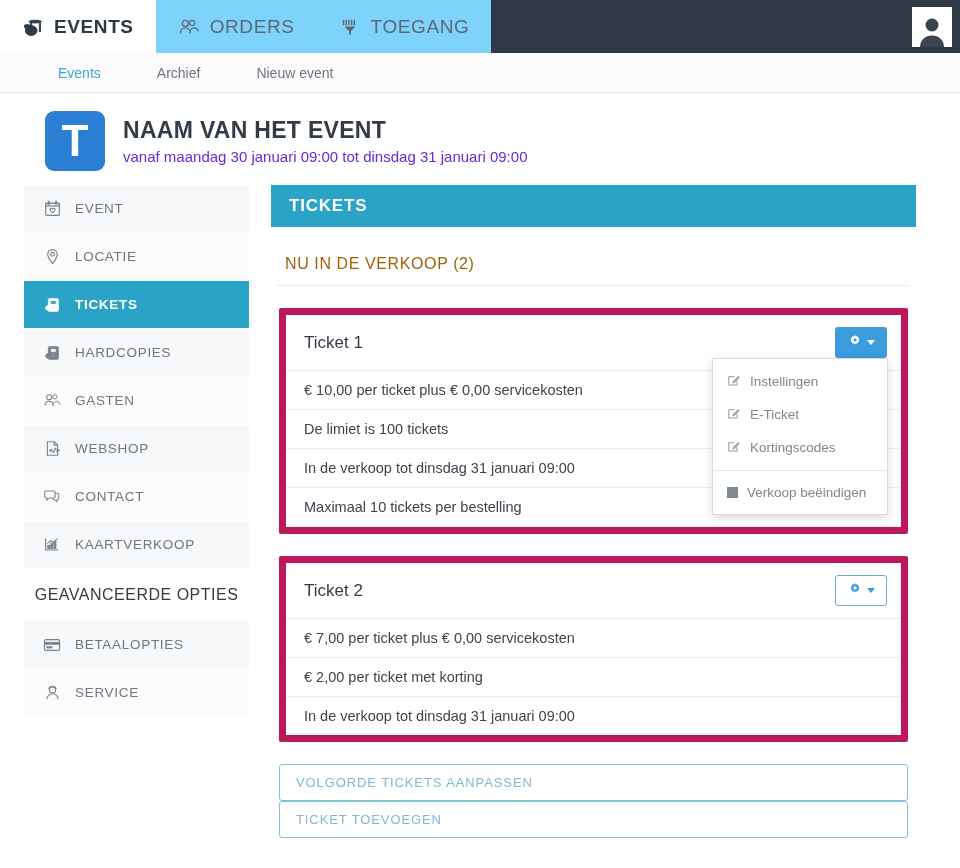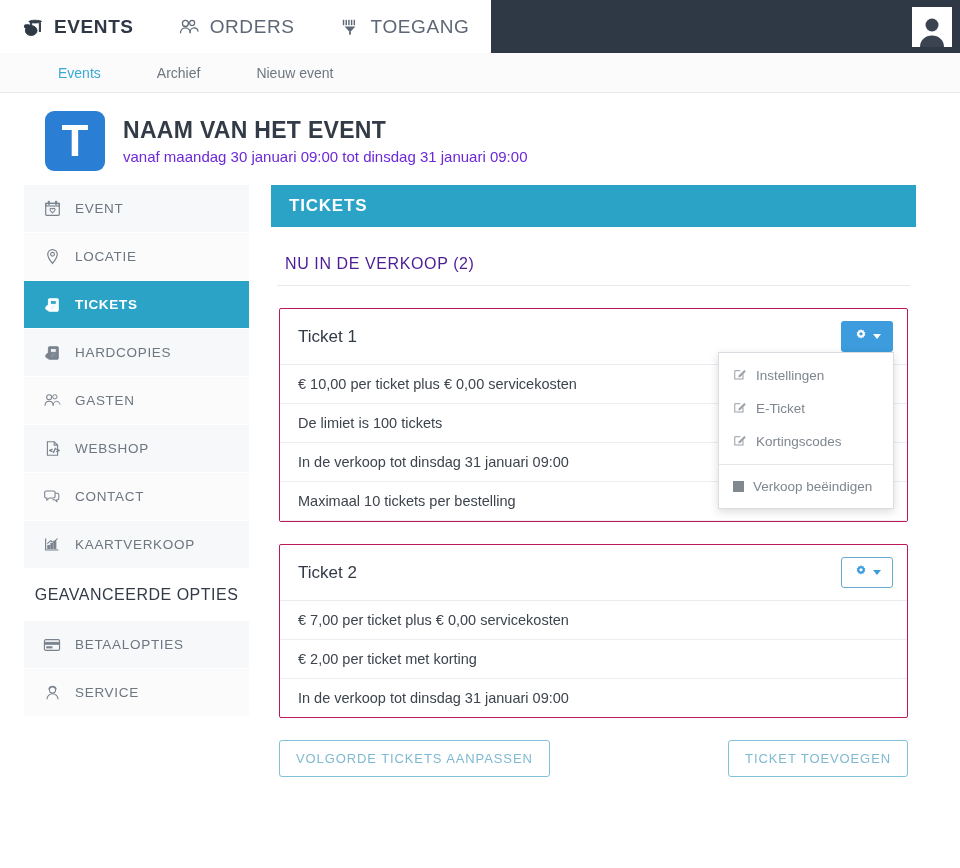--- a/index.html
+++ b/index.html
@@ -25,21 +25,21 @@
     padding: 0 22px;
     height: 53px;
     color: #5d6775;
     font-size: 19px;
     letter-spacing: 0.6px;
     font-weight: 400;
     text-transform: uppercase;
     font-stretch: condensed;
     position: relative;
     cursor: pointer;
-    background: #ffffff;
+    background: #7dd3fc;
   }
   .nav-tab.active {
     background: #ffffff;
     color: #2f3845;
     font-weight: 700;
   }
   .nav-tab .nv-ico { display: flex; align-items: center; }
   .nav-tab.active .nv-ico svg { fill: #2f3845; stroke: #2f3845; }
   .nav-tab svg { fill: #5d6775; }
   .nav-gap { flex: 1; background: #333b47; }
@@ -174,29 +174,29 @@
     letter-spacing: 0.8px;
     text-transform: uppercase;
     font-weight: 700;
     font-stretch: condensed;
   }
   .section-title {
     padding: 28px 0 12px 8px;
     font-size: 16px;
     letter-spacing: 0.6px;
     text-transform: uppercase;
-    color: #4c1d95;
+    color: #a16207;
     border-bottom: 1px solid #e7e9eb;
     margin: 0 6px 8px 6px;
     font-stretch: condensed;
   }
 
   .ticket-card {
     margin: 22px 8px 0 8px;
-    border: 1px solid #be185d;
+    border: 7px solid #be185d;
     background: #ffffff;
     border-radius: 2px;
     position: relative;
   }
   .ticket-card-head {
     display: flex;
     align-items: center;
     justify-content: space-between;
     padding: 12px 14px 12px 18px;
     border-bottom: 1px solid #e9ecee;
@@ -264,20 +264,21 @@
     width: 11px; height: 11px;
     background: #808890;
     display: inline-block;
   }
 
   
   .btn-row {
     display: flex;
     justify-content: space-between;
     margin: 22px 8px 0 8px;
+    flex-direction: column;
   }
   .obtn {
     border: 1px solid #7fc2da;
     color: #7fb9d2;
     background: #ffffff;
     font-size: 13px;
     letter-spacing: 0.9px;
     text-transform: uppercase;
     padding: 10px 16px;
     border-radius: 3px;

